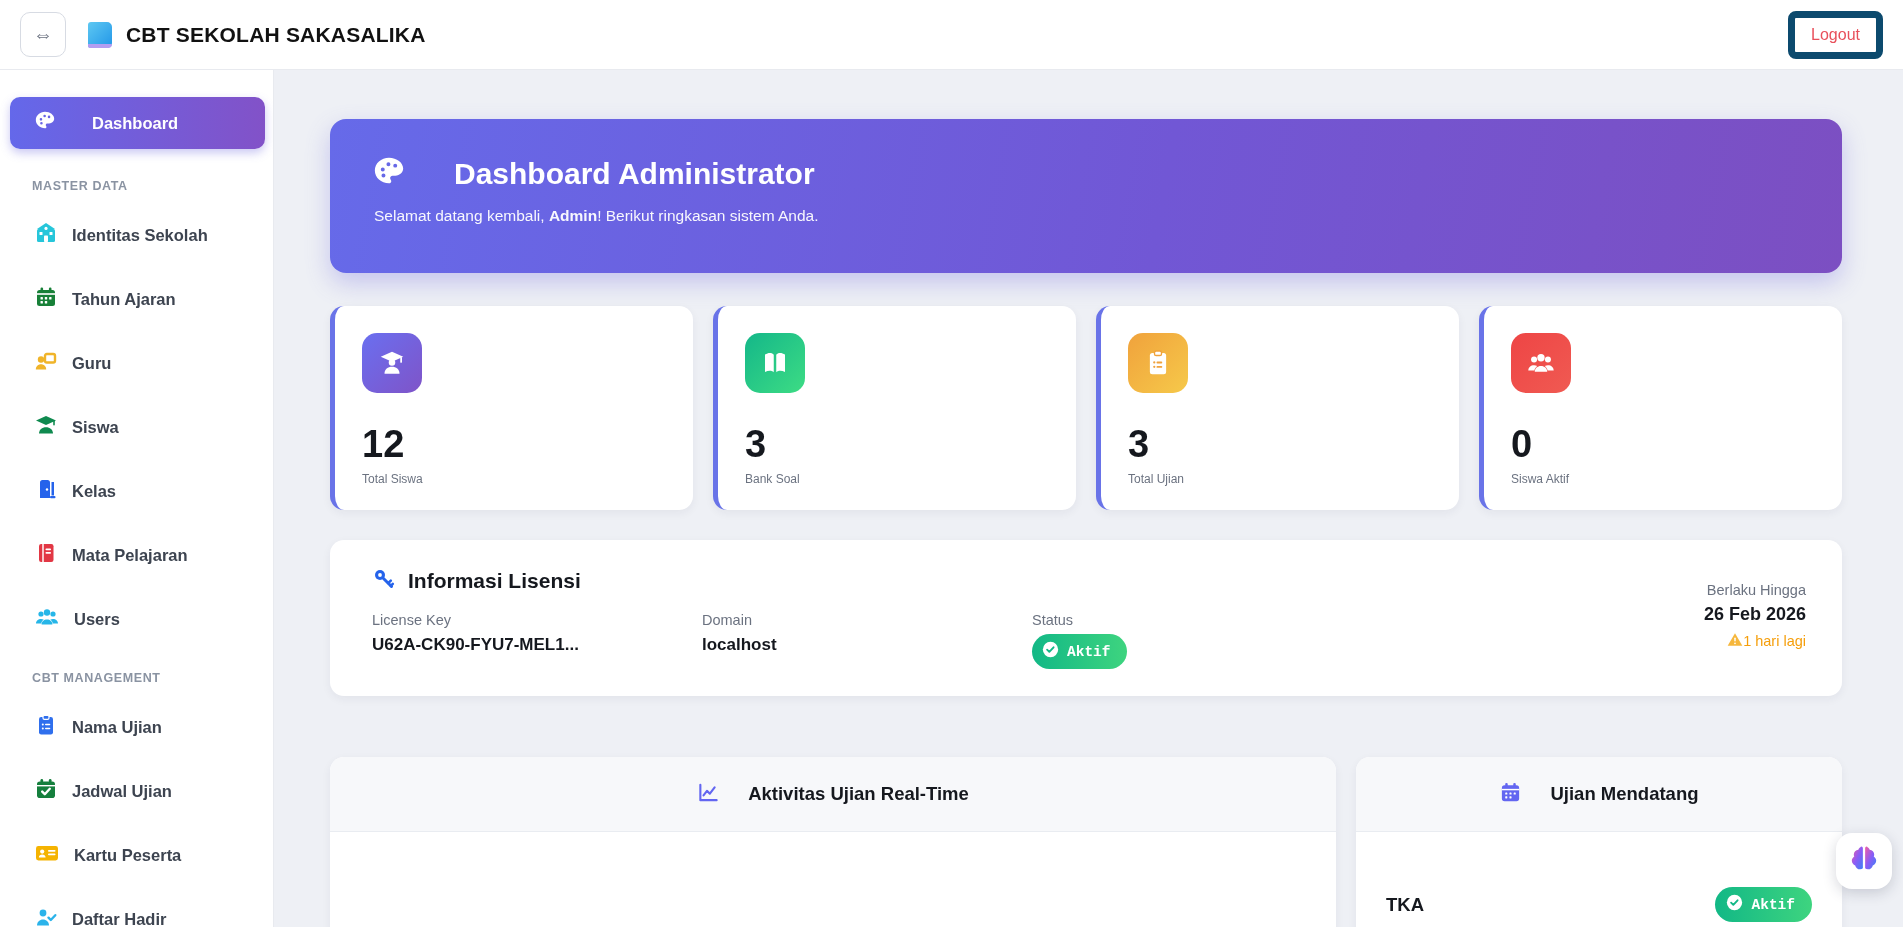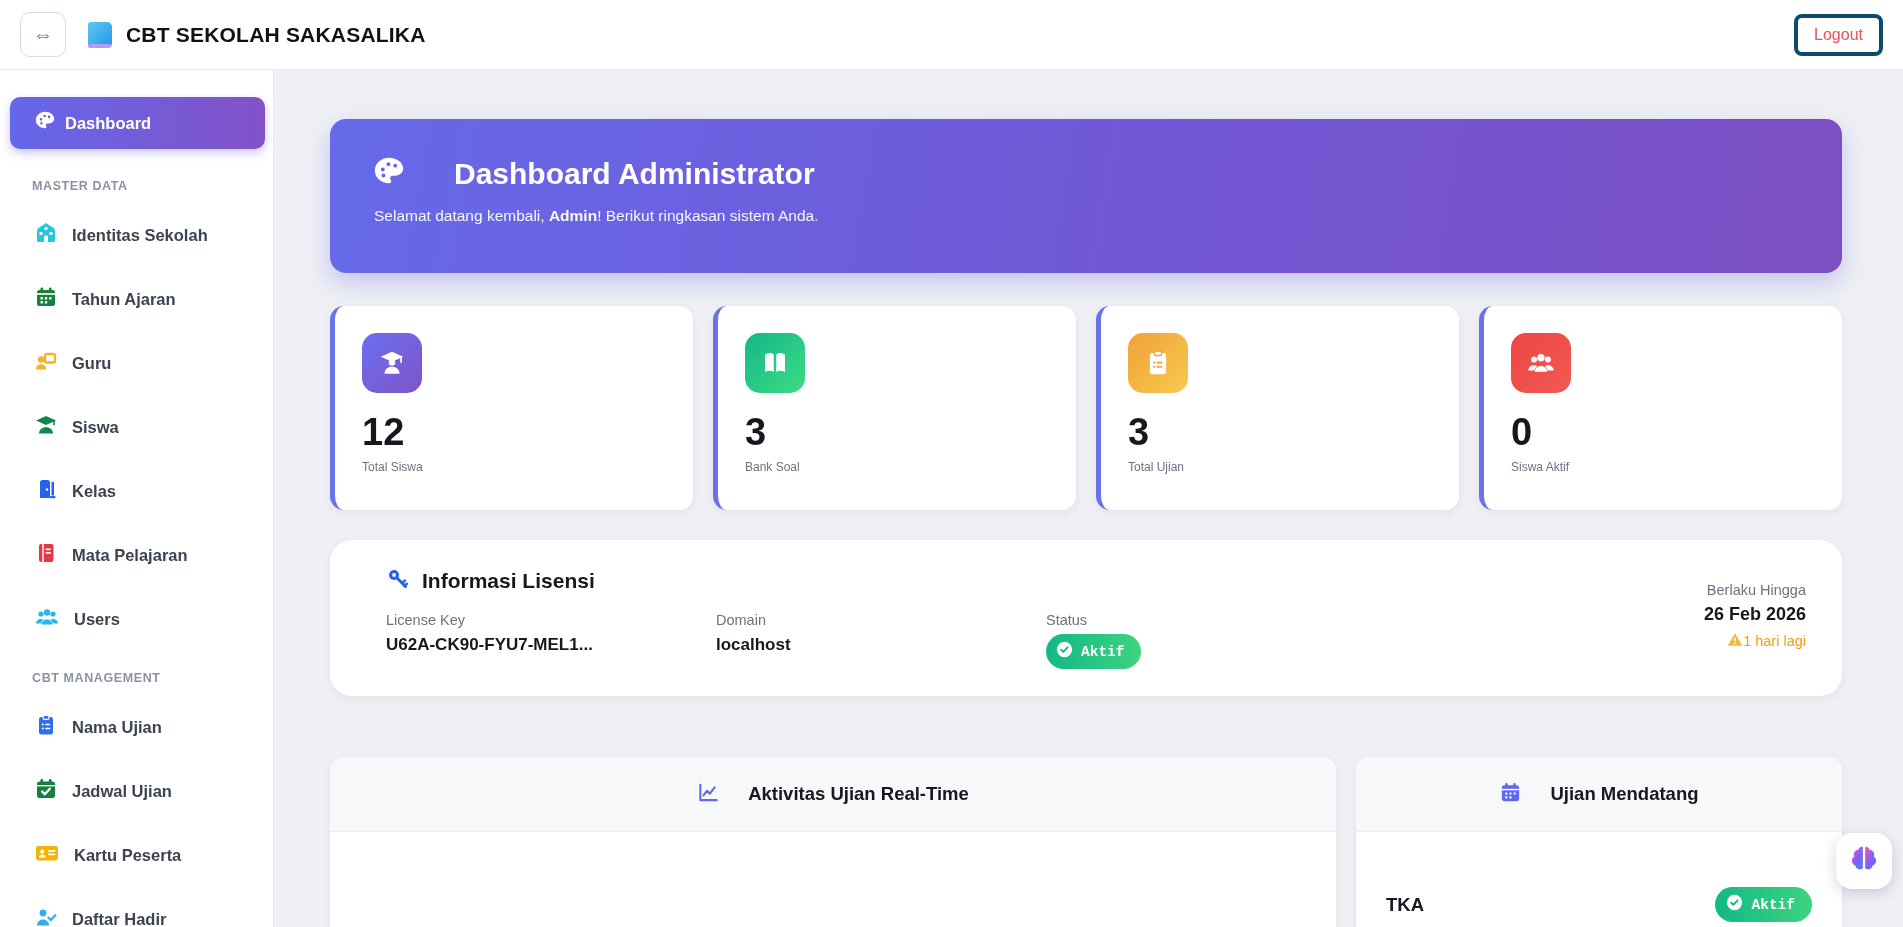--- a/index.html
+++ b/index.html
@@ -13,29 +13,29 @@
             padding:0 20px; z-index:10; }
   .toggle-btn { width:46px; height:45px; border:1px solid #d7dbe3; border-radius:10px;
             background:#fff; display:flex; align-items:center; justify-content:center;
             font-size:20px; color:#6b7280; cursor:pointer; }
   .logo-book { width:24px; height:26px; margin-left:22px; border-radius:3px 5px 5px 3px;
             background:linear-gradient(135deg,#5ec8f2,#2196e8); position:relative; }
   .logo-book:after { content:""; position:absolute; left:0; bottom:0; width:100%; height:4px;
             background:#b39df1; border-radius:0 0 4px 2px; }
   .app-title { margin-left:14px; font-size:21px; font-weight:700; letter-spacing:.2px; color:#111; }
   .header-spacer { flex:1; }
-  .logout-btn { border:4px solid #0c4a6e; color:#e8505b; background:#fff; border-radius:8px;
+  .logout-btn { border:7px solid #0c4a6e; color:#e8505b; background:#fff; border-radius:8px;
             padding:8px 16px; font-size:16px; cursor:pointer; font-family:inherit; }
 
   
   .sidebar { position:absolute; top:70px; left:0; bottom:0; width:274px; background:#fff;
             border-right:1px solid #e8eaef; padding-top:27px; overflow:hidden; }
   .side-active { margin:0 8px 0 10px; height:52px; border-radius:10px;
             background:linear-gradient(90deg,#6468ea,#8252c8); display:flex; align-items:center;
-            padding-left:24px; gap:9px; color:#fff; font-size:16.5px; font-weight:700;
+            padding-left:24px; gap:36px; color:#fff; font-size:16.5px; font-weight:700;
             box-shadow:0 4px 10px rgba(104,96,222,.35); cursor:pointer; }
   .side-section { margin:30px 0 6px 20px; font-size:12.5px; font-weight:700; color:#8a93a2;
             letter-spacing:.6px;padding-left:12px; }
   .side-item { display:flex; align-items:center; gap:14px; padding-left:34px; height:44px;
             margin-top:20px; font-size:16.5px; font-weight:600; color:#3d4450; cursor:pointer; }
   .side-item svg { flex:none; }
 
   
   .main { position:absolute; top:70px; left:274px; right:0; bottom:0; overflow:hidden;
             padding:49px 61px 0 56px; }
@@ -50,25 +50,25 @@
 
   .stats-row { display:grid; grid-template-columns:repeat(4,1fr); gap:20px; margin-top:33px; }
   .stat-card { background:#fff; border-radius:14px; border-left:5px solid #6973e8;
             box-shadow:0 3px 10px rgba(30,35,60,.06); height:204px; padding:27px 0 0 27px; }
   .stat-icon { width:60px; height:60px; border-radius:15px; display:flex; align-items:center;
             justify-content:center; }
   .stat-icon.grad-purple { background:linear-gradient(135deg,#6a6ff0,#7f54c8); }
   .stat-icon.grad-green  { background:linear-gradient(135deg,#14b789,#3ddc84); }
   .stat-icon.grad-orange { background:linear-gradient(135deg,#f0a23c,#f6c94a); }
   .stat-icon.grad-red    { background:linear-gradient(135deg,#ee4545,#f05a52); }
-  .stat-value { margin-top:18px; font-size:38px; font-weight:800; color:#15181e; }
+  .stat-value { margin-top:30px; font-size:38px; font-weight:800; color:#15181e; }
   .stat-label { margin-top:6px; font-size:12px; color:#6b7280; }
 
-  .license-card { position:relative; margin-top:30px; background:#fff; border-radius:22px;
-            box-shadow:0 3px 10px rgba(30,35,60,.06); height:156px; padding:27px 56px; }
+  .license-card { position:relative; margin-top:30px; background:#fff; border-radius:14px;
+            box-shadow:0 3px 10px rgba(30,35,60,.06); height:156px; padding:27px 42px; }
   .license-title-row { display:flex; align-items:center; gap:12px; }
   .license-title { font-size:21px; font-weight:700; color:#15181e; }
   .license-fields { display:flex; margin-top:17px; }
   .lfield { width:330px; }
   .lfield-label { font-size:14.5px; color:#6b7280; }
   .lfield-value { margin-top:7px; font-size:17px; font-weight:700; color:#15181e; }
   .pill-green { display:inline-flex; align-items:center; gap:8px; margin-top:6px;
             background:linear-gradient(90deg,#12b886,#3ed47f); color:#fff; font-size:14.5px;
             font-weight:700; border-radius:999px; padding:7px 16px 7px 10px;font-family:Liberation Mono, monospace; }
   .license-right { position:absolute; right:36px; top:42px; text-align:right; }

